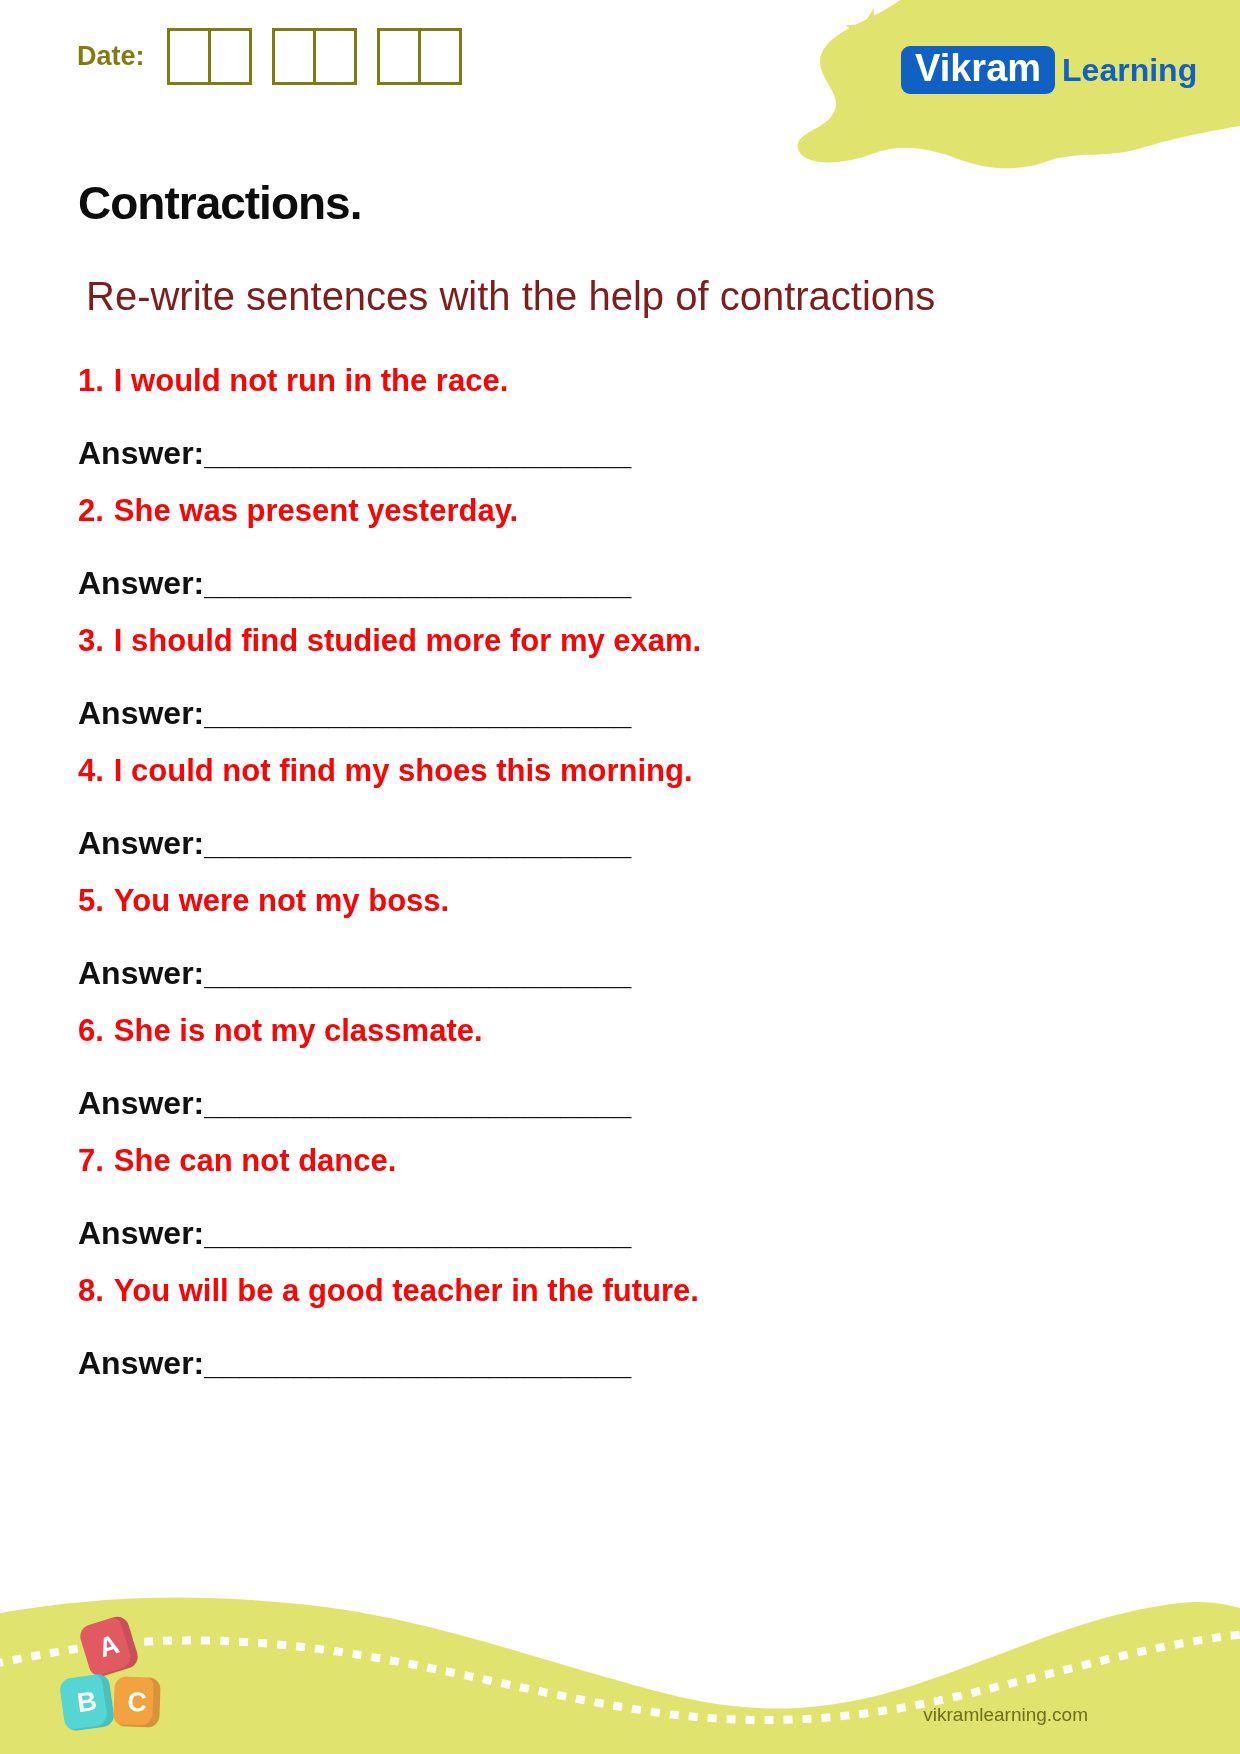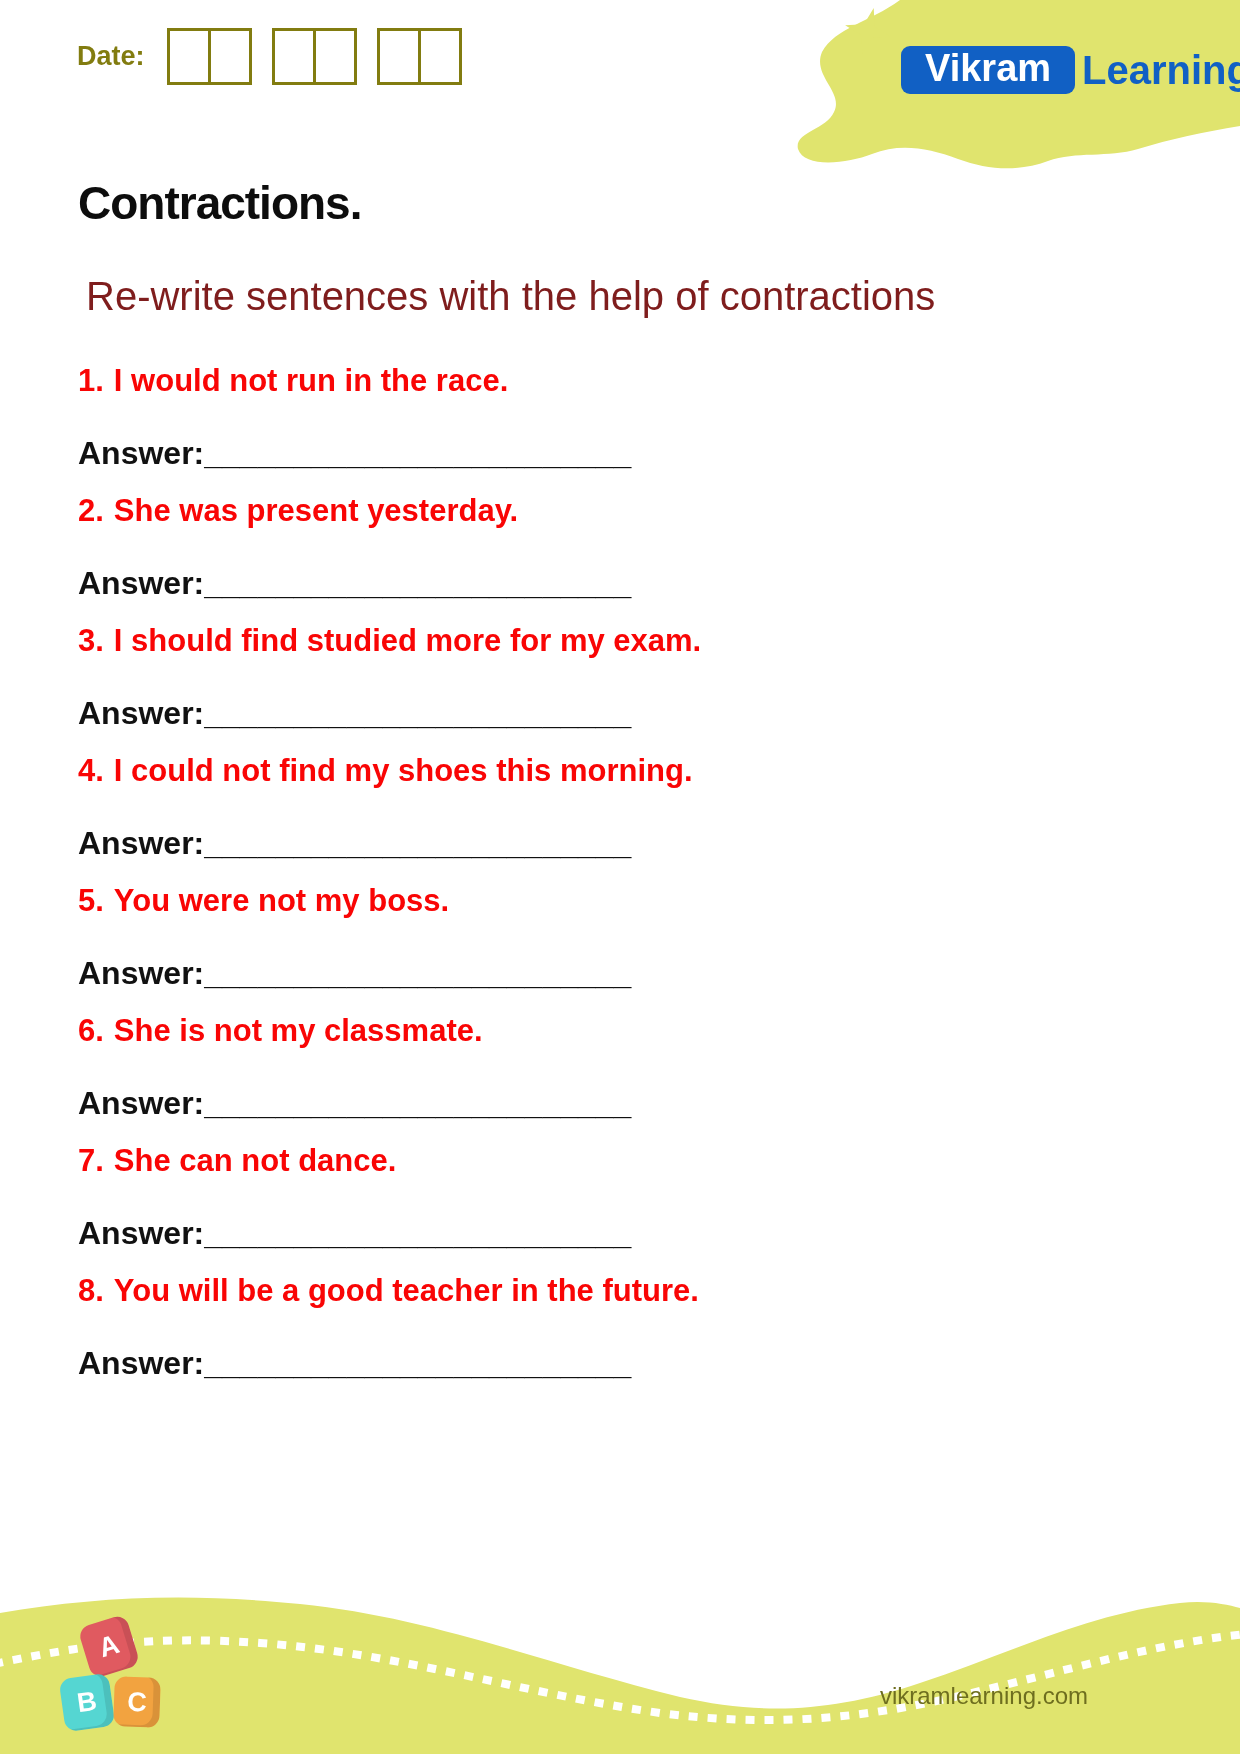--- a/index.html
+++ b/index.html
@@ -17,39 +17,39 @@
                 border:3px solid var(--olive,#827c10); margin-right:20px; background:#fff; }
   .date-cell { flex:1; }
   .date-cell + .date-cell { border-left:3px solid var(--olive,#827c10); }
 
   
   .brand-blob { position:absolute; left:760px; top:0; width:480px; height:175px; }
   .accent-fill { fill:var(--accent-yellow,#e0e46e); }
   .brand-star { position:absolute; left:843px; top:6px; width:50px; height:50px; transform:rotate(14deg); }
   .brand-lockup { position:absolute; left:901px; top:46px; display:flex; align-items:center; }
   .brand-primary { background:var(--brand-blue,#1160c4); color:#ffffff; font-weight:700; font-size:38px;
-                   padding:3px 24px 7px; border-radius:9px; line-height:1; }
-  .brand-secondary { color:var(--brand-blue,#1160c4); font-weight:700; font-size:40px; margin-left:7px; line-height:1; }
+                   padding:3px 14px 7px; border-radius:9px; line-height:1; }
+  .brand-secondary { color:var(--brand-blue,#1160c4); font-weight:700; font-size:32px; margin-left:7px; line-height:1; }
 
   
   .page-title { position:absolute; left:78px; top:176px; margin:0;
                 font-size:46px; font-weight:700; color:#0d0d0d; letter-spacing:-1px; }
   .page-subtitle { position:absolute; left:78px; top:266px; margin:8px;
                    font-size:40px; font-weight:400; color:#7f1d1d; }
 
   
   .questions { position:absolute; left:78px; top:360px; width:1120px; }
   .q-text { margin:0 0 30px; font-size:31px; line-height:42px; font-weight:700; 
             color:var(--question-red,#f90505); white-space:nowrap; }
   .q-num { margin-right:10px; }
   .answer { margin:0 0 16px; font-size:32px; line-height:42px; font-weight:700; color:#111111; white-space:nowrap; }
 
   
   .footer-art { position:absolute; left:0; bottom:0; width:1240px; height:260px; display:block; }
-  .footer-site { position:absolute; right:152px; bottom:44px; font-size:24px;
+  .footer-site { position:absolute; right:152px; bottom:28px; font-size:19px;
                  color:var(--footer-text,#6e6e1f);text-align:center; }
   .block { position:absolute; border-radius:12px; color:#ffffff; font-weight:700;
            display:flex; align-items:center; justify-content:center;
            box-shadow:inset -7px -2px 0 rgba(0,0,0,0.10); font-size:27px; }
   .block-a { left:84px;  top:1620px; width:50px; height:53px; background:var(--block-red,#e05a60);   transform:rotate(-17deg); }
   .block-b { left:62px;  top:1676px; width:50px; height:53px; background:var(--block-teal,#55d6d2);  transform:rotate(-8deg); }
   .block-c { left:114px; top:1677px; width:46px; height:50px; background:var(--block-orange,#f2a340);transform:rotate(2deg); }
 </style>
 </head>
 <body>

